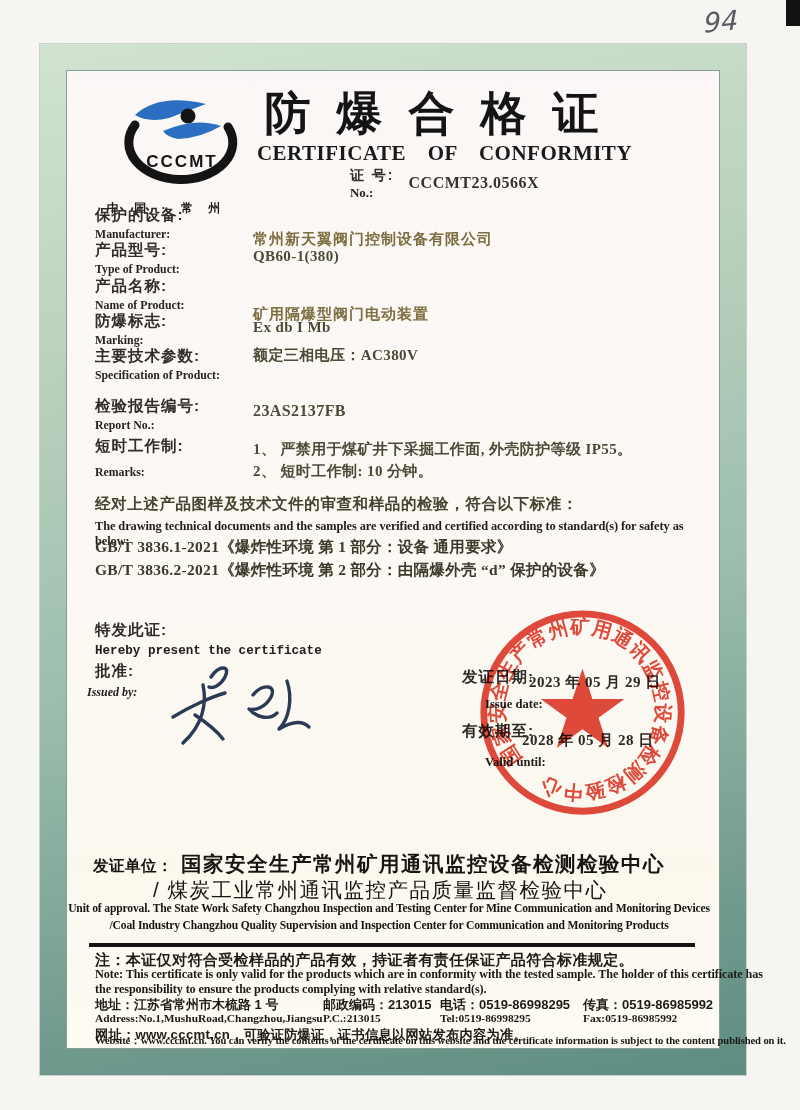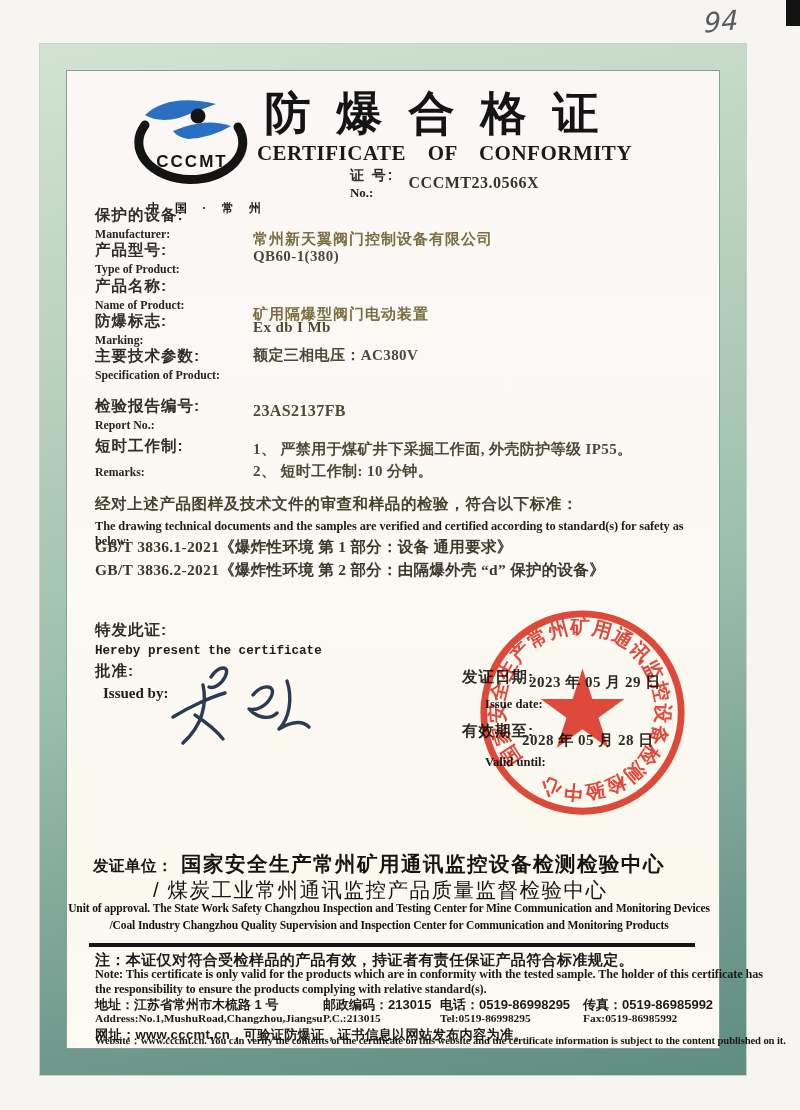--- a/index.html
+++ b/index.html
@@ -23,21 +23,21 @@
     padding:26px;box-sizing:border-box;
     box-shadow:0 0 0 1px rgba(110,140,125,.35);
   }
   .cert-inner{
     position:relative;width:100%;height:100%;
     background:linear-gradient(180deg,#fbf7f6 0%,#fcf9f4 55%,#fbf8ee 82%,#fdfbf2 100%);
     border:1px solid #85a093;box-sizing:border-box;
   }
   .abs{position:absolute;}
   
-  .logo-box{left:40px;top:18px;width:160px;text-align:right;}
+  .logo-box{left:40px;top:18px;width:160px;text-align:left;}
   .logo-sub{font-size:12px;letter-spacing:6px;color:#1c1c1c;margin-top:2px;font-weight:600;}
   .title-cn{
     left:140px;top:12px;width:475px;text-align:center;
     font-size:46px;letter-spacing:26px;color:#141414;font-weight:600;
     font-family:"Liberation Serif","DejaVu Serif",serif;white-space:nowrap;
   }
   .title-en{
     left:140px;top:70px;width:475px;text-align:center;
     font-size:21px;color:#1a1a1a;font-weight:600;word-spacing:16px;letter-spacing:.5px;
   }
@@ -54,21 +54,21 @@
   .v-dark{color:#4e4936;font-weight:600;letter-spacing:.4px;}
   .val .line{line-height:22px;}
   
   .std-intro-cn{left:28px;top:423px;font-size:15.5px;color:#46422f;font-weight:600;letter-spacing:.6px;}
   .std-intro-en{left:28px;top:448px;font-size:12.4px;color:#1f1e1a;font-weight:700;letter-spacing:-.1px;}
   .std-item{left:28px;font-size:15.5px;color:#3d392a;font-weight:700;letter-spacing:.3px;}
   
   .present-cn{left:28px;top:549px;font-size:15.5px;color:#2e2d28;font-weight:600;letter-spacing:1px;}
   .present-en{left:28px;top:573px;font-size:12.6px;color:#20201c;font-weight:700;font-family:Liberation Mono, monospace;}
   .approve-cn{left:28px;top:590px;font-size:15.5px;color:#2e2d28;font-weight:600;letter-spacing:1px;}
-  .approve-en{left:36px;top:614px;font-size:15px;color:#20201c;font-weight:700;}
+  .approve-en{left:20px;top:614px;font-size:12px;color:#20201c;font-weight:700;font-style:italic;}
   .signature{left:92px;top:588px;}
   .date-lab-cn{font-size:15.5px;color:#2c2b26;font-weight:600;letter-spacing:1px;}
   .date-lab-en{font-size:12.6px;color:#20201c;font-weight:700;}
   .date-val{font-size:15px;color:#2c2a23;font-weight:700;letter-spacing:.5px;z-index:1;}
   .stamp{left:408px;top:534px;z-index:2;opacity:.88;mix-blend-mode:multiply;}
   
   .unit-line1{left:26px;top:779px;display:flex;align-items:baseline;gap:8px;white-space:nowrap;}
   .unit-label{font-size:15.5px;color:#17150f;font-weight:700;letter-spacing:.5px;}
   .unit-name{font-size:20.5px;color:#17150f;font-weight:700;letter-spacing:1.5px;}
   .unit-line2{left:86px;top:805px;font-size:20.5px;color:#17150f;font-weight:400;letter-spacing:1.5px;white-space:nowrap;}

